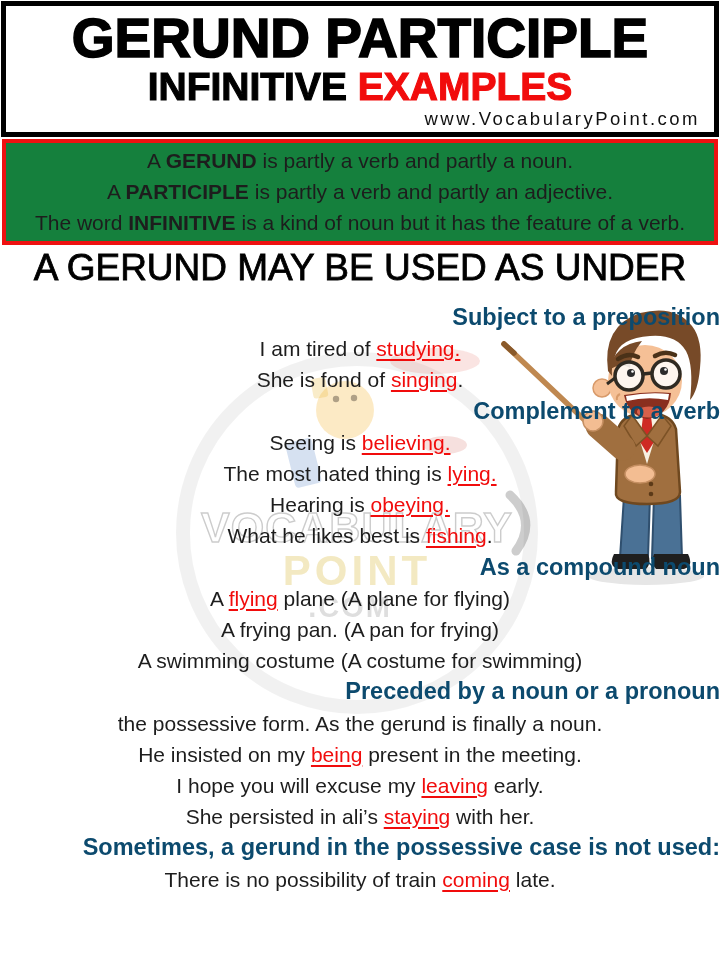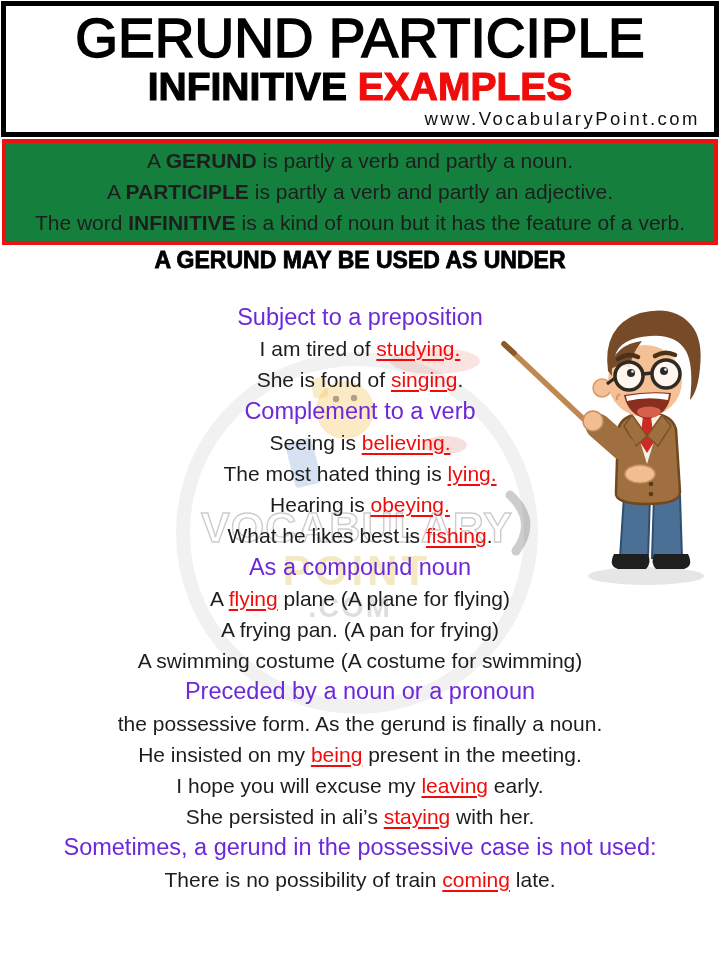--- a/index.html
+++ b/index.html
@@ -6,21 +6,21 @@
   .page{
     position:relative;width:720px;height:960px;overflow:hidden;background:#fff;
     font-family:"Liberation Sans",sans-serif;color:#1d1d1d;
   }
   
   .header-box{
     position:absolute;left:1px;top:1px;right:1px;height:126px;
     border:5px solid #000;background:#fff;text-align:center;z-index:5;
   }
   .title1{
-    margin-top:4px;font-size:55px;line-height:57px;font-weight:400;color:#000;
+    margin-top:4px;font-size:55px;line-height:57px;font-weight:700;color:#000;
     letter-spacing:0px;-webkit-text-stroke:1.6px #000;white-space:nowrap;
   }
   .title2{
     font-size:39px;line-height:40px;font-weight:900;-webkit-text-stroke:1.1px currentColor;
     white-space:nowrap;
     text-align:center;
   }
   .title2 .blk{color:#000;}
   .title2 .red{color:var(--red);}
   .site-url{
@@ -29,29 +29,29 @@
   }
   
   .def-box{
     position:absolute;left:2px;right:2px;top:139px;border:4px solid var(--red);
     background:#15803d;text-align:center;padding:2px 6px;z-index:5;
   }
   .def-line{font-size:20px;line-height:28px;color:#151515;}
   
   .section-heading{
     position:absolute;left:0;top:247px;width:100%;text-align:center;
-    font-size:23px;font-weight:700;color:#000;-webkit-text-stroke:0.8px #000;
+    font-size:37px;font-weight:400;color:#000;-webkit-text-stroke:0.8px #000;
     z-index:4;white-space:nowrap;
   }
   
   .usage{
     position:absolute;left:0;top:302px;width:100%;text-align:center;z-index:4;
   }
   .tl{white-space:nowrap;}
-  .l-h{font-size:23.5px;line-height:31.2px;font-weight:400;color:#6d28d9;}
+  .l-h{font-size:23.5px;line-height:31.2px;font-weight:700;color:#0c4a6e;text-align:right;}
   .l-s{font-size:21px;line-height:31.2px;color:#1d1d1d;}
   .seg-b{font-weight:700;}
   .seg-r{
     color:var(--red);
     text-decoration:underline;text-decoration-thickness:2px;text-underline-offset:3px;
   }
   
   .watermark{position:absolute;left:170px;top:345px;width:380px;height:380px;z-index:1;}
   
   .teacher{position:absolute;left:490px;top:296px;width:230px;height:300px;z-index:2;}

